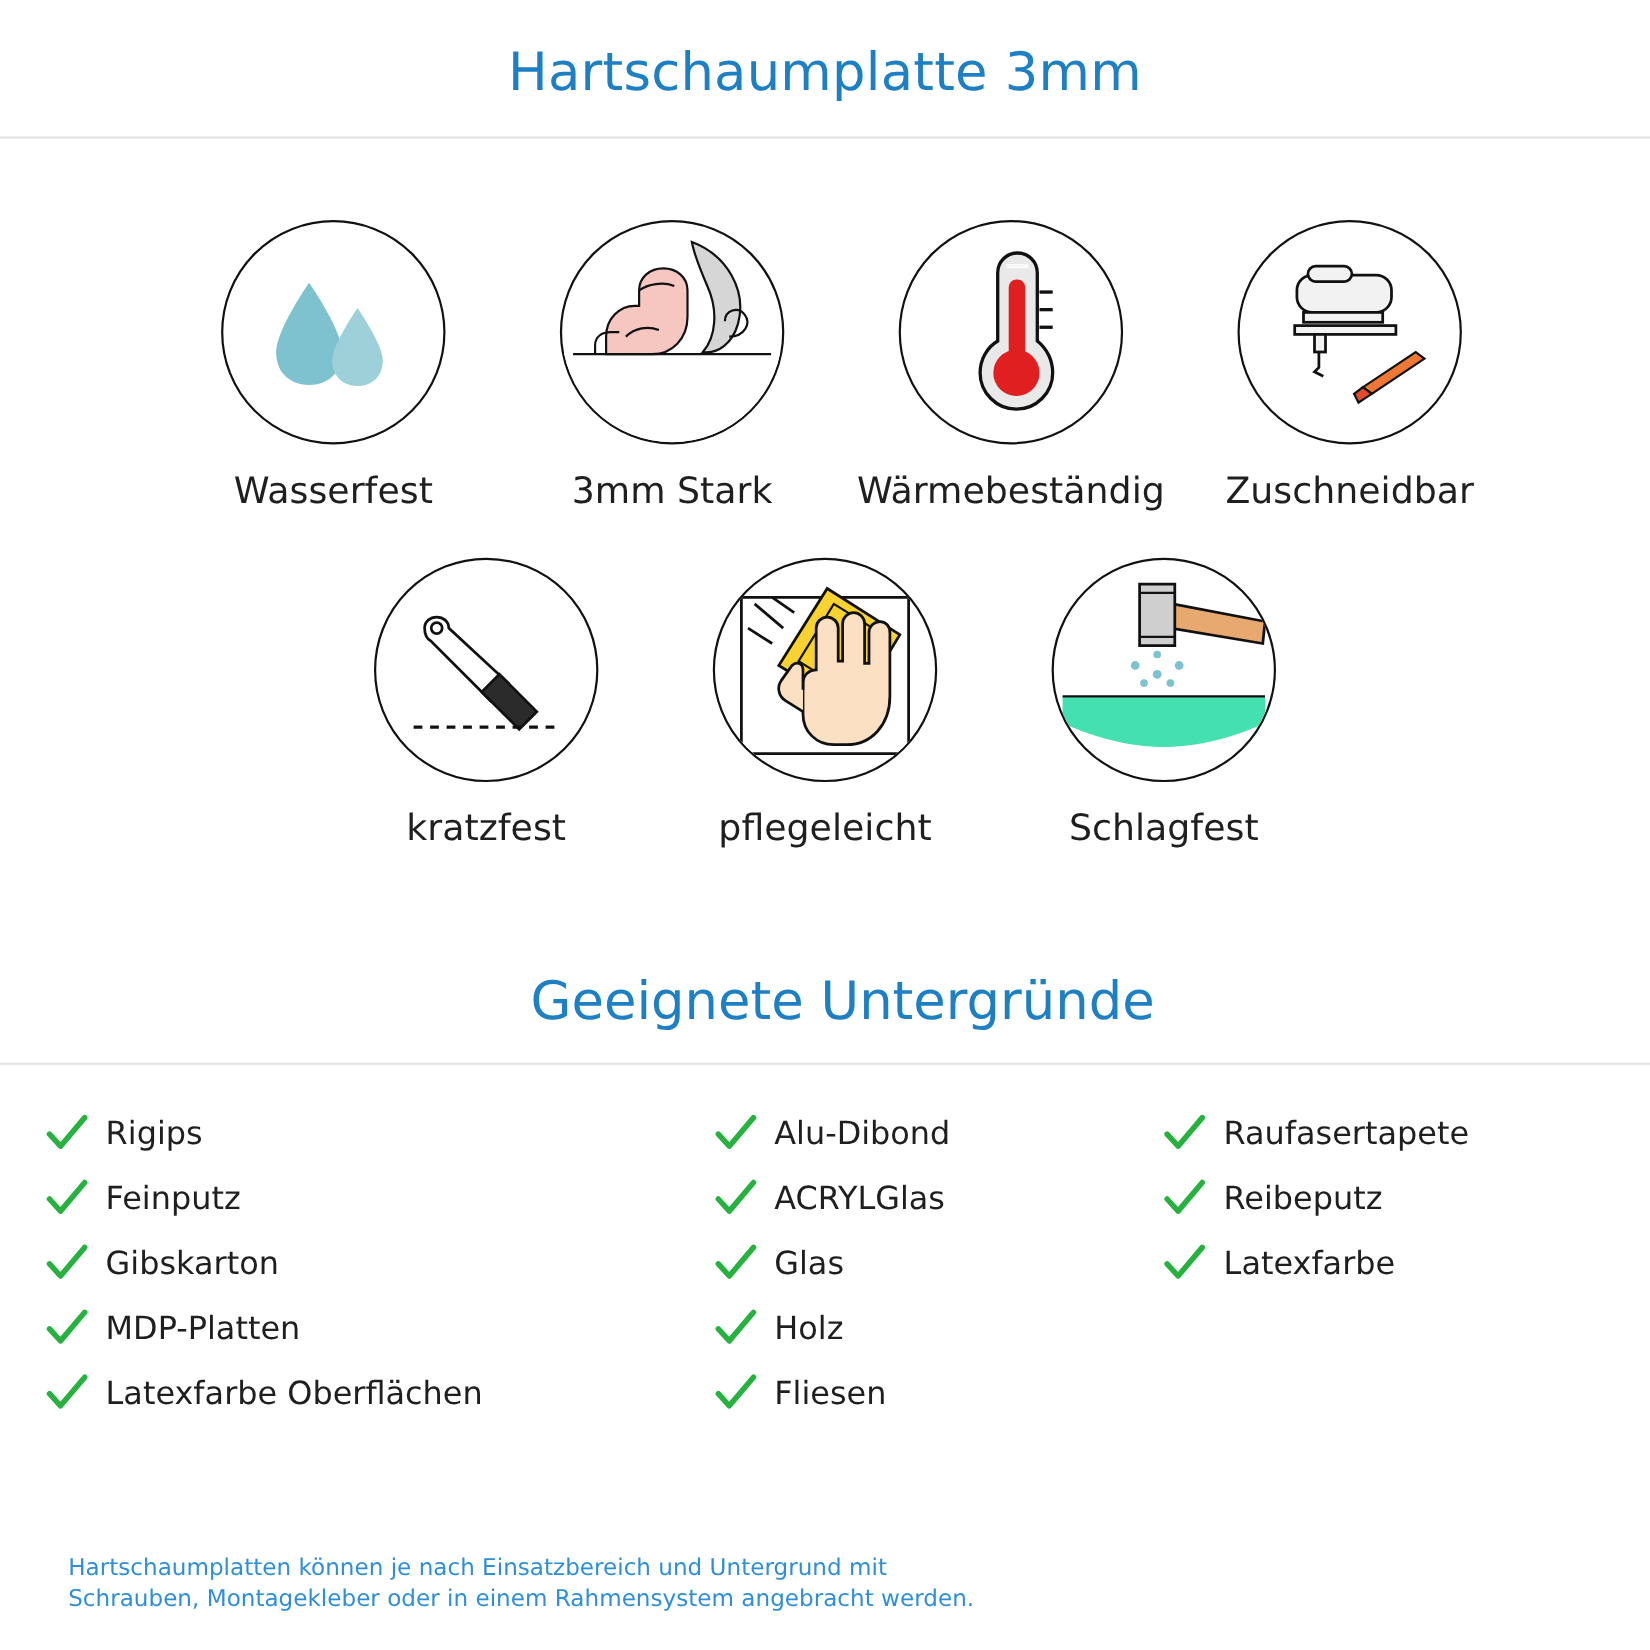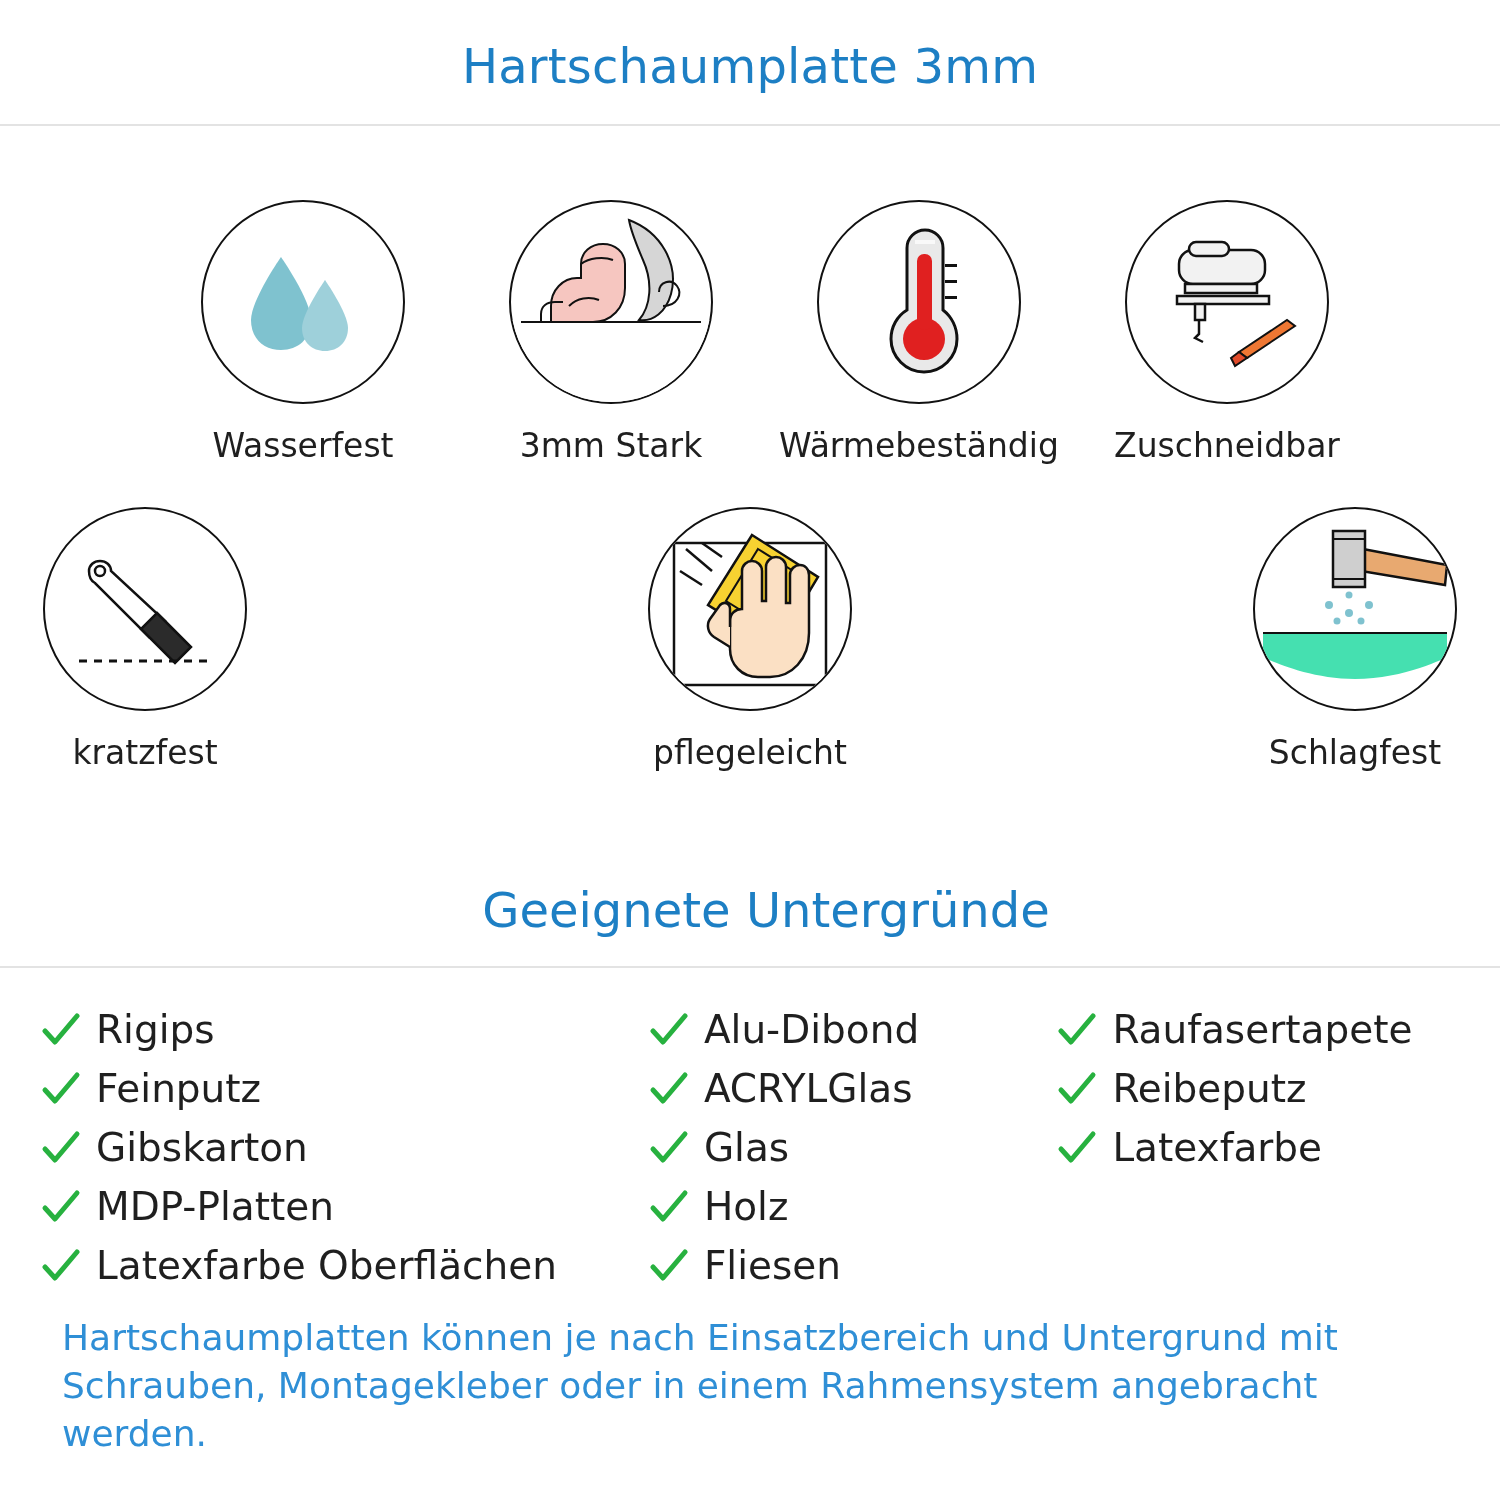--- a/index.html
+++ b/index.html
@@ -37,21 +37,21 @@
     width: 100%;
   }
 
   
   .feature-row {
     display: flex;
     justify-content: center;
     align-items: flex-start;
   }
   .row-1 { margin-top: 74px; gap: 18px; margin-left: 30px; }
-  .row-2 { margin-top: 42px; gap: 6px; justify-content: space-between; }
+  .row-2 { margin-top: 42px; gap: 18px; }
 
   .feature {
     width: 290px;
     display: flex;
     flex-direction: column;
     align-items: center;
   }
   .circle {
     width: 200px;
     height: 200px;
@@ -95,40 +95,40 @@
     box-sizing: border-box;
   }
   .col { display: flex; flex-direction: column; }
   .col-1 { width: 625px; }
   .col-2 { width: 420px; }
   .col-3 { width: 415px; }
   .sub-item {
     display: flex;
     align-items: center;
     height: 59px;
-    font-size: 39px;
+    font-size: 29px;
     color: #1f1f1f;
     white-space: nowrap;
   }
   .check {
     flex: 0 0 auto;
     width: 42px;
     height: 42px;
     margin-right: 14px;
     display: inline-block;
   }
   .check svg { display: block; }
 
   
   .footer {
     position: absolute;
     left: 62px;
     right: 40px;
-    bottom: 42px;
-    font-size: 36px;
+    bottom: 32px;
+    font-size: 21px;
     line-height: 1.33;
     color: #2f8fd6;
   }
   .footer .l2 { display: block; }
 </style>
 </head>
 <body>
 
 <div class="page">
 

